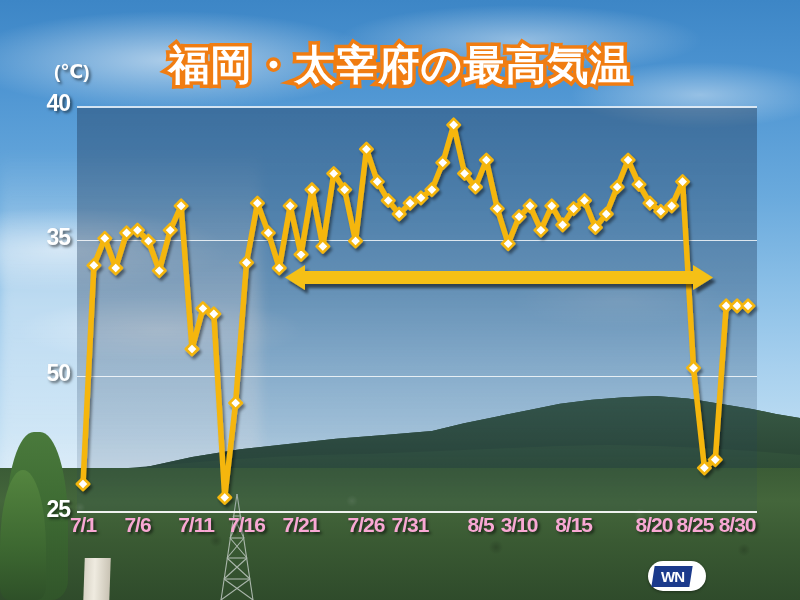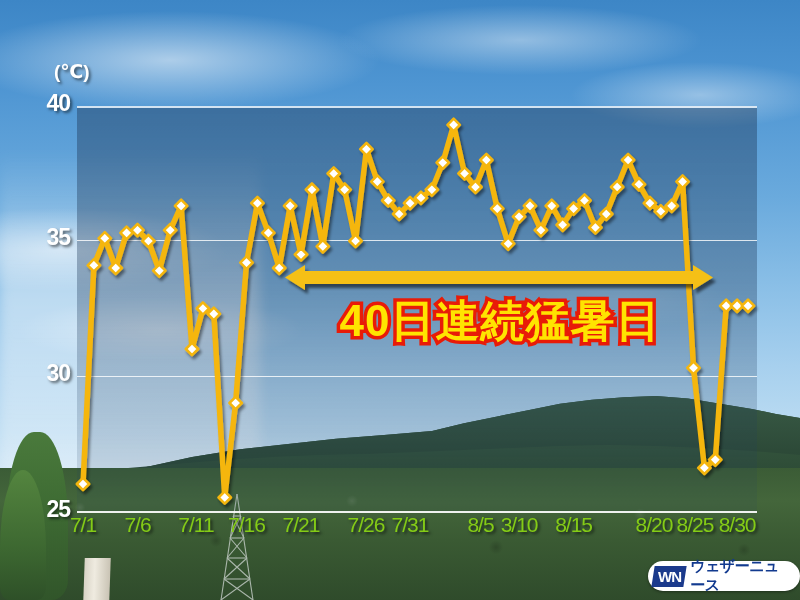--- a/index.html
+++ b/index.html
@@ -99,21 +99,21 @@
     position:absolute;right:0;color:#fff;font-weight:bold;font-size:23px;
     text-shadow:2px 2px 3px rgba(0,0,0,.55);letter-spacing:-1px;
   }
   .ylab-wrap{position:absolute;left:0;width:70px;text-align:right;}
   .unit{
     position:absolute;left:54px;top:60px;color:#fff;font-weight:bold;font-size:19px;
     text-shadow:2px 2px 3px rgba(0,0,0,.55);
   }
   
   .xlab{
-    position:absolute;top:513px;color:#84cc16;font-weight:normal;font-size:21px;
+    position:absolute;top:513px;color:#f9a8d4;font-weight:bold;font-size:21px;
     text-shadow:2px 2px 3px rgba(0,0,0,.6);transform:translateX(-50%);white-space:nowrap;
     letter-spacing:-1px;
   }
 
   
   .title{
     position:absolute;left:0;top:38px;width:800px;text-align:center;
     font-size:41px;font-weight:bold;color:#fff;letter-spacing:1px;
     -webkit-text-stroke:7px #f07d12;paint-order:stroke fill;
     text-shadow:0 0 2px #f07d12;
@@ -180,21 +180,21 @@
   <div class="axis-bottom" style="top:511px"></div>
 
   <div class="unit">(℃)</div>
   <div class="ylab-wrap" style="top:90px">
       <span class="ylab">40</span>
     </div>
   <div class="ylab-wrap" style="top:224px">
       <span class="ylab">35</span>
     </div>
   <div class="ylab-wrap" style="top:360px">
-      <span class="ylab">30</span>
+      <span class="ylab">50</span>
     </div>
   <div class="ylab-wrap" style="top:496px">
       <span class="ylab">25</span>
     </div>
 
   <div id="xticks">
       <div class="xlab" style="left: 83px;">7/1</div>
       <div class="xlab" style="left: 137.508px;">7/6</div>
       <div class="xlab" style="left: 196px;">7/11</div>
       <div class="xlab" style="left: 246.525px;">7/16</div>
@@ -288,21 +288,20 @@
         <feDropShadow dx="3" dy="4" stdDeviation="1.6" flood-color="#000" flood-opacity="0.55"></feDropShadow>
       </filter>
     </defs>
     <g filter="url(#ash)">
       <rect x="299" y="271" width="400" height="13" fill="#f5c016"></rect>
       <polygon points="285,277.5 305,265 305,290" fill="#f5c016"></polygon>
       <polygon points="713,277.5 693,265 693,290" fill="#f5c016"></polygon>
     </g>
   </svg>
 
-  <div class="annot">40日連続猛暑日</div>
+  <div class="title">福岡・太宰府の最高気温</div>
 
   <div class="logo">
     <div class="logo-mark">
         <span>WN</span>
       </div>
-    <div class="logo-text">ウェザーニュース</div>
   </div>
 </div>
 
 </body></html>

